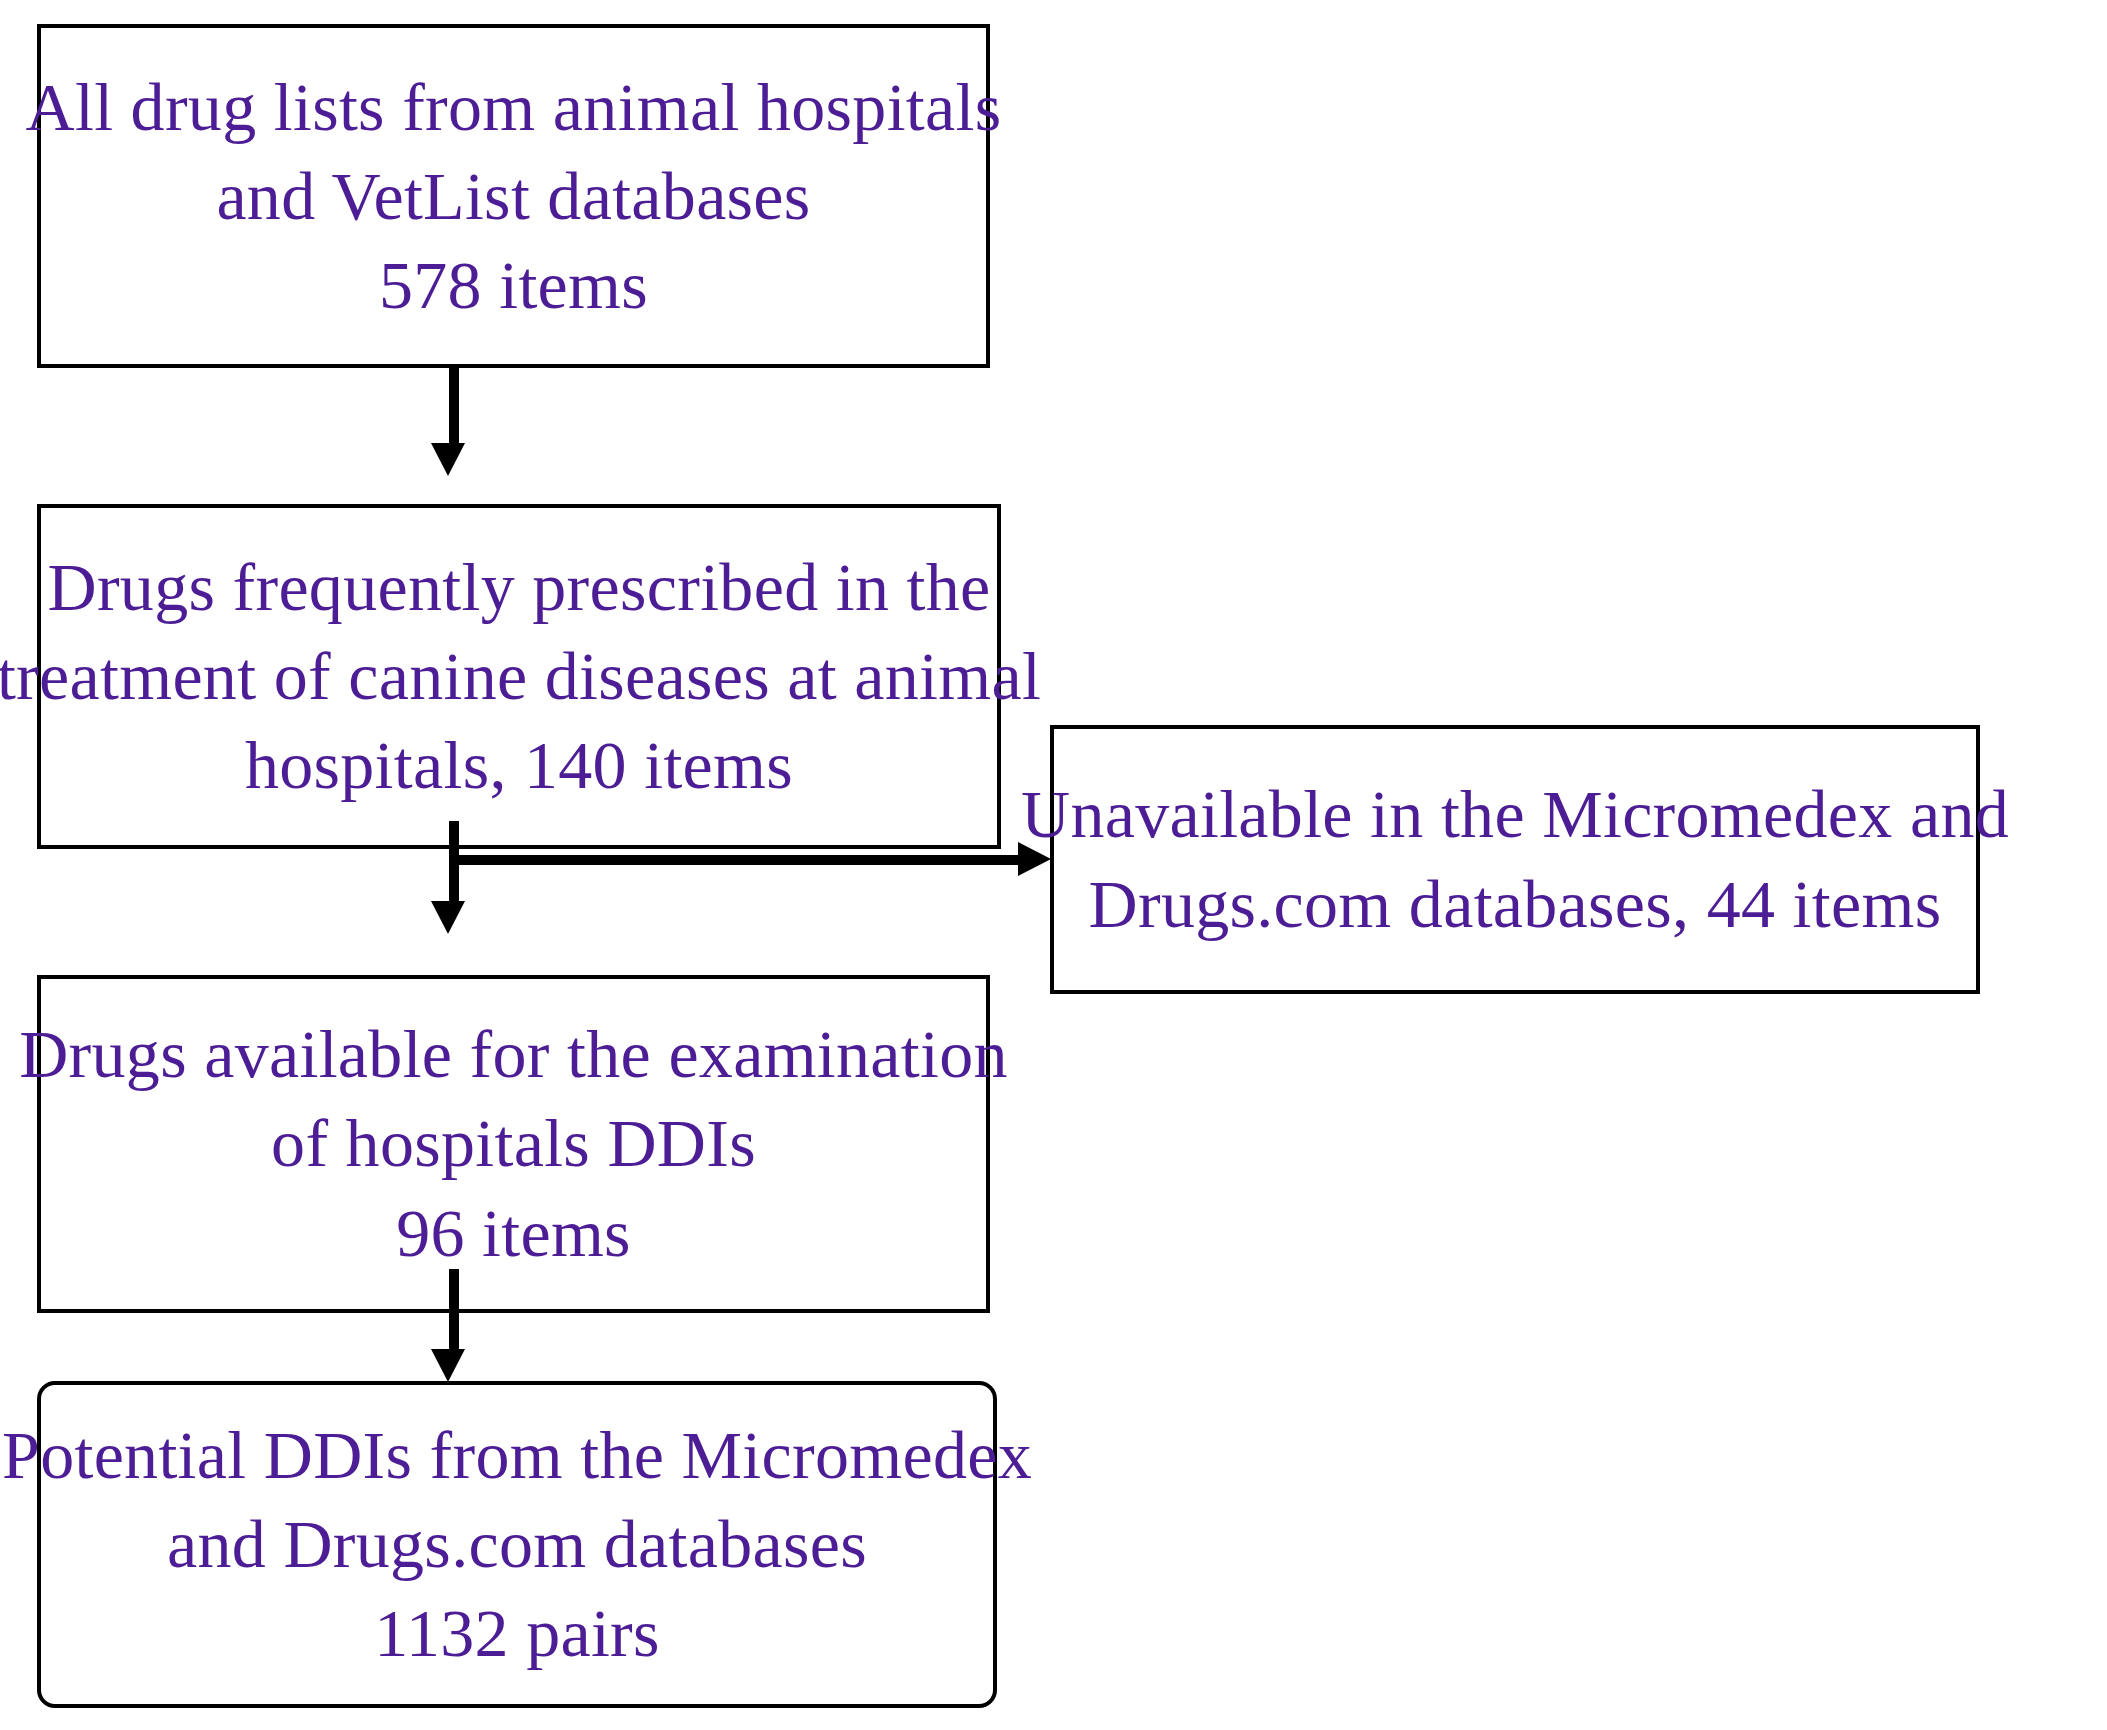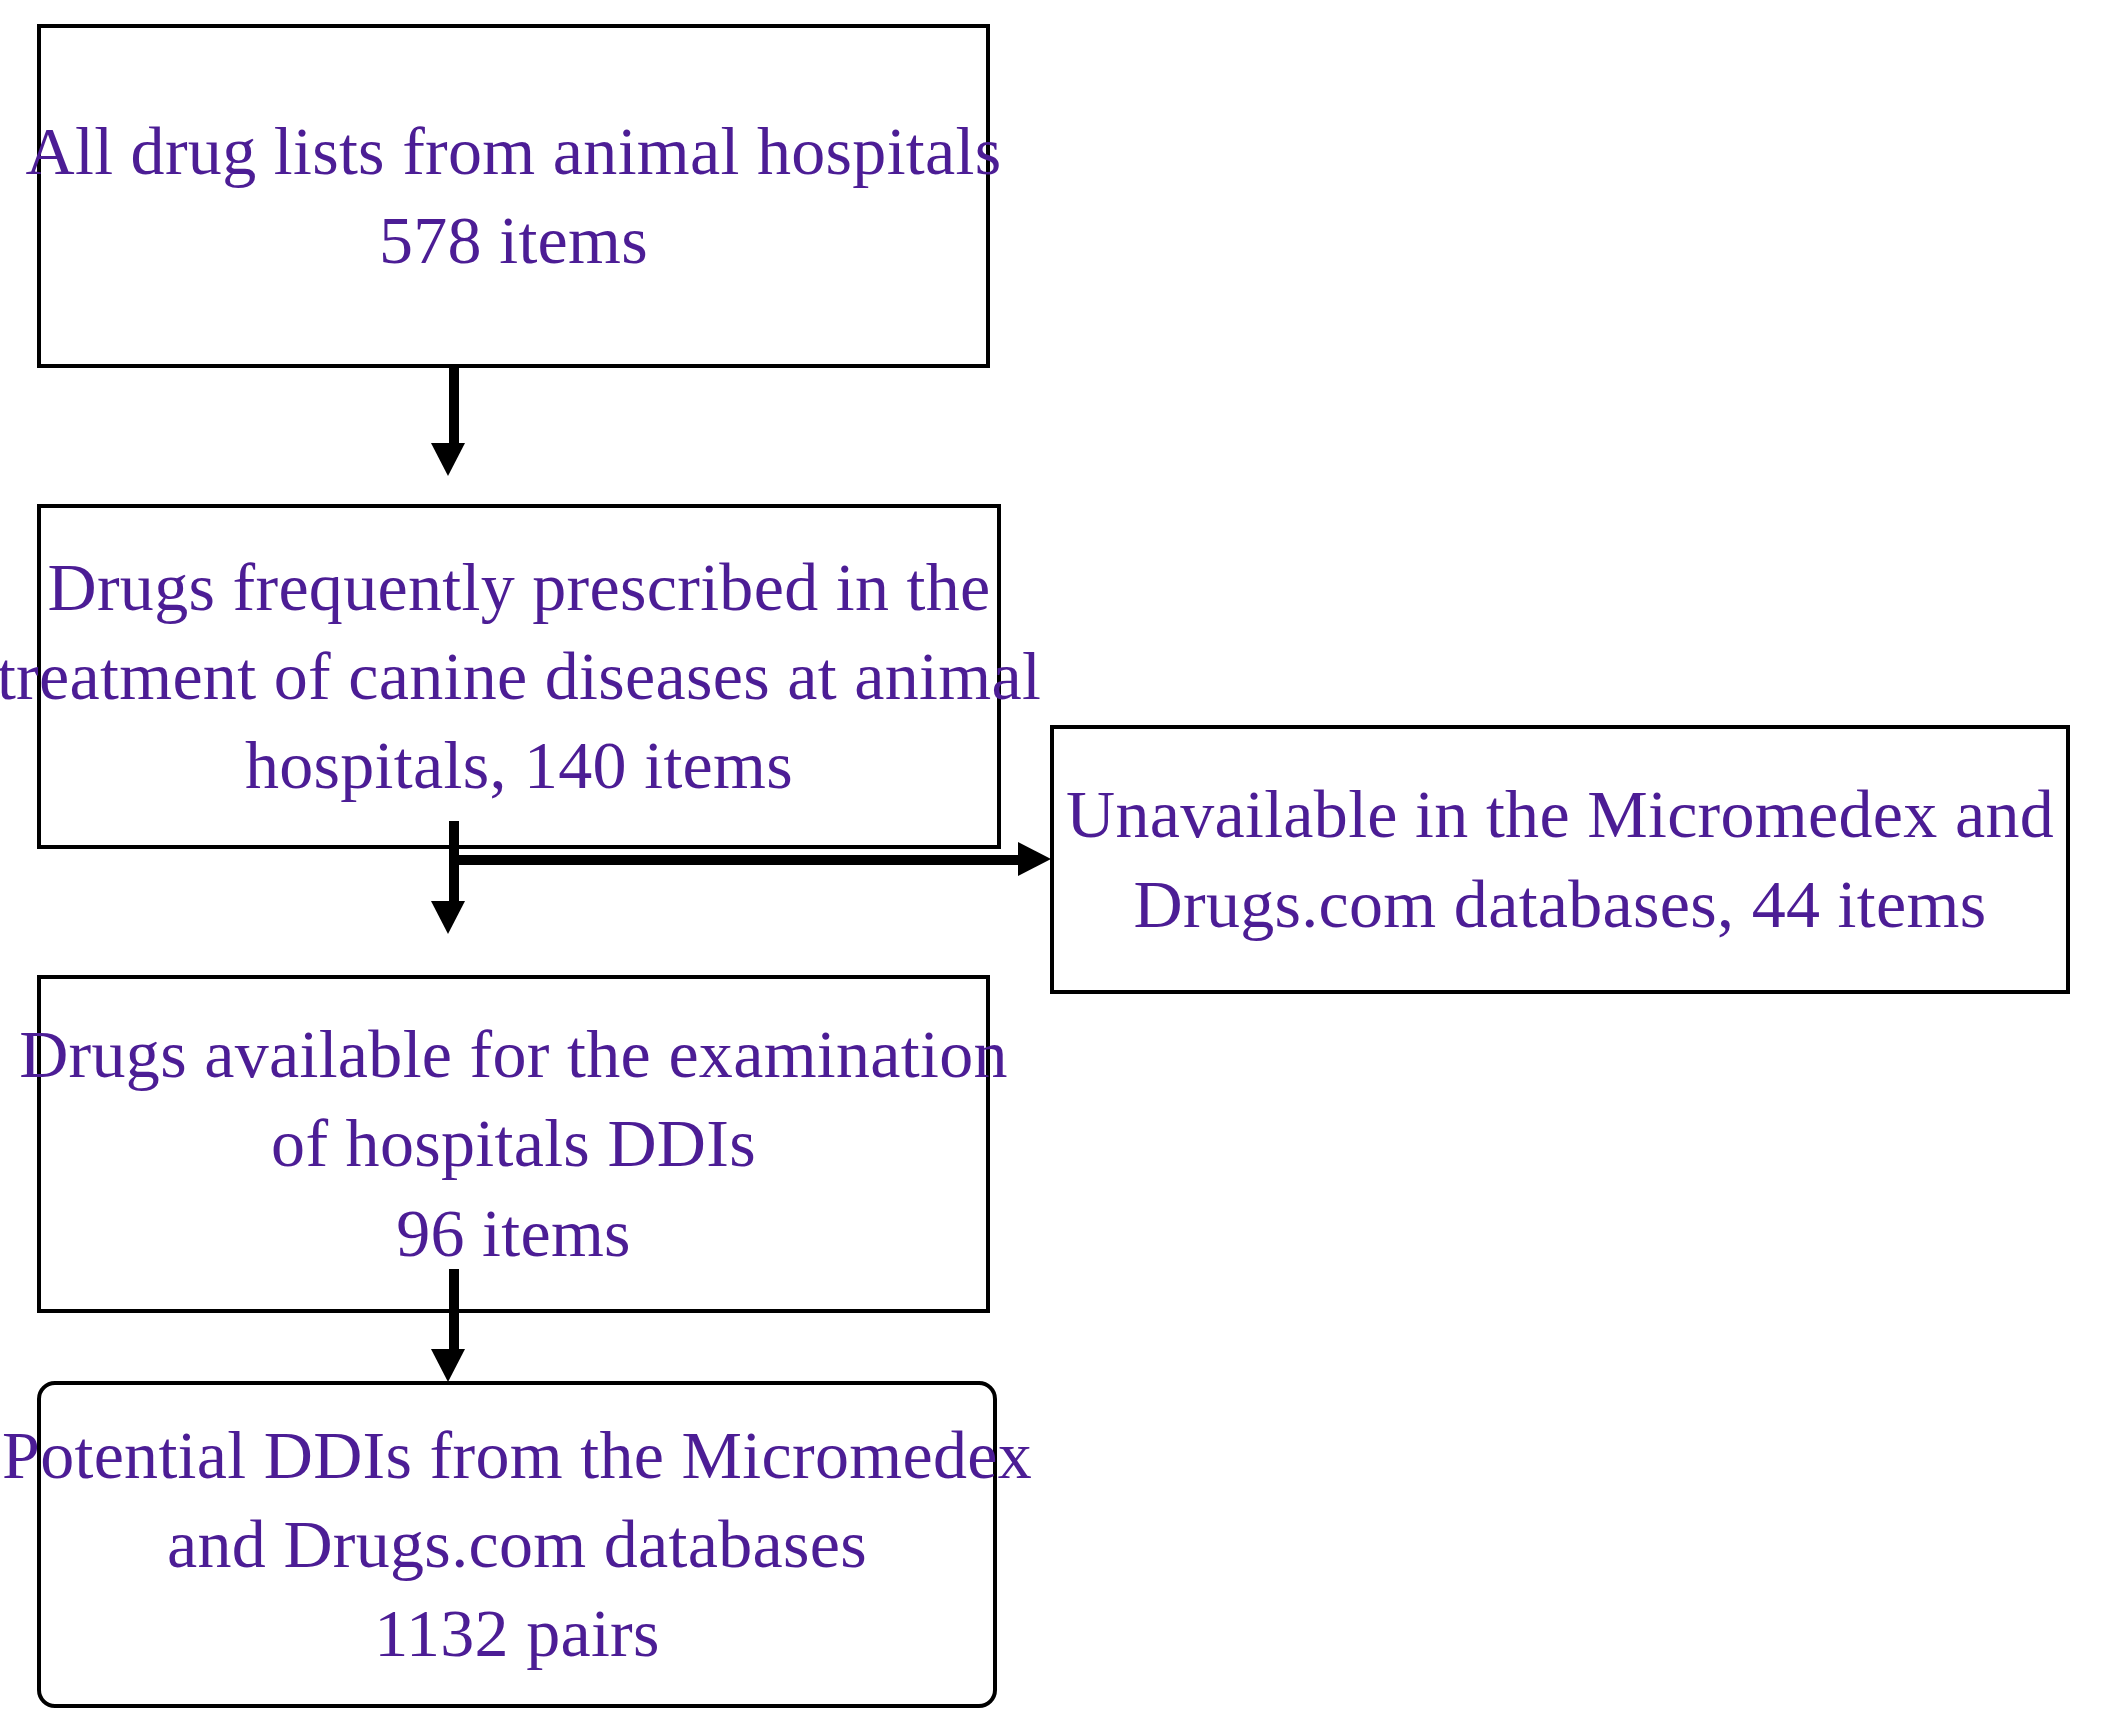--- a/index.html
+++ b/index.html
@@ -32,21 +32,21 @@
     letter-spacing: 0.3px;
     padding: 0 13.8px;
   }
   .box-text .ln { display: block; white-space: nowrap; }
 
   
   #box-source      { left: 37px;   top: 24.4px;   width: 953px; height: 344px; }
   #box-prescribed  { left: 37px;   top: 504px;  width: 964px; height: 345px; }
   #box-available   { left: 37px;   top: 931px; width: 953px; height: 338px; margin-top: 44px; }
   #box-ddis        { left: 37px;   top: 1381px; width: 960px; height: 327px; border-radius: 18px; }
-  #box-unavailable { left: 1050px; top: 725px; width: 1020px; height: 269px; }
+  #box-unavailable { left: 1050px; top: 725px; width: 930px; height: 269px; }
 
   
   .vline {
     position: absolute;
     width: 9.5px;
     background: #000000;
   }
   .hline {
     position: absolute;
     height: 9.5px;
@@ -86,20 +86,21 @@
   #conn4-arrow { left: 431px; top: 1349px; }
 </style>
 </head>
 <body>
 
 <div id="canvas">
 
   <div class="flow-box" id="box-source">
     <div class="box-text">
       <span class="ln">All drug lists from animal hospitals</span>
+      <span class="ln">and VetList databases</span>
       <span class="ln">578 items</span>
     </div>
   </div>
 
   <div class="vline" id="conn1-line"></div>
   <div class="arrow-down" id="conn1-arrow"></div>
 
   <div class="flow-box" id="box-prescribed">
     <div class="box-text">
       <span class="ln">Drugs frequently prescribed in the</span>

